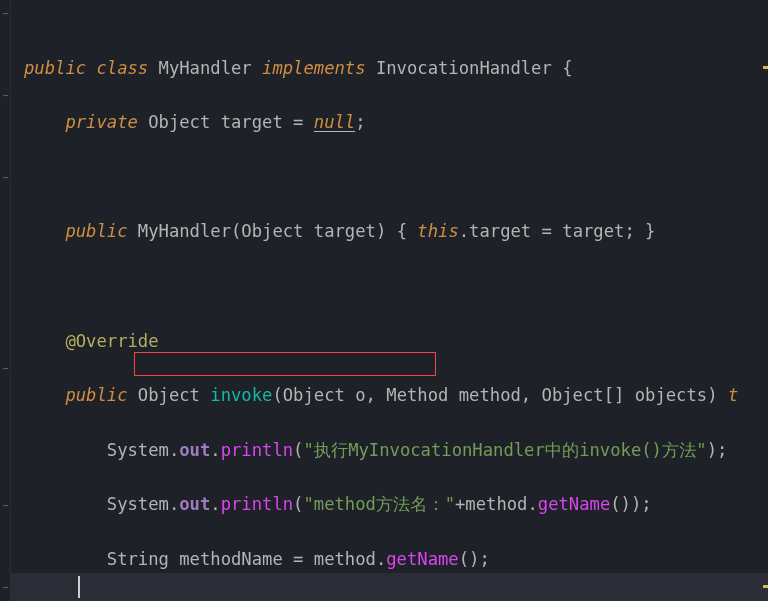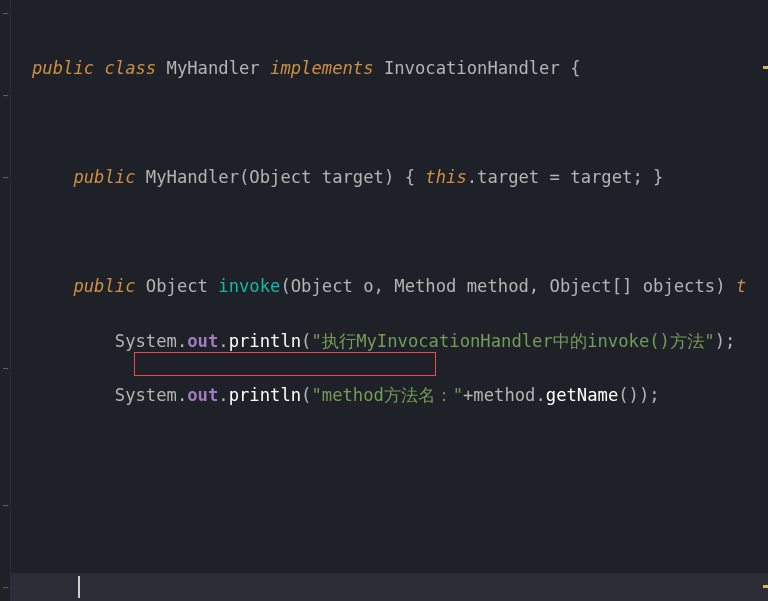--- a/index.html
+++ b/index.html
@@ -33,21 +33,21 @@
     left: 1px;
     width: 9px; height: 9px;
     color: #6d6d6d;
     font-size: 10px;
     line-height: 9px;
     text-align: center;
     user-select: none;
   }
   .code {
     position: absolute;
-    left: 28px; top: 0; right: 0; height: 100%;
+    left: 20px; top: 0; right: 0; height: 100%;
     white-space: pre;
   }
   pre.line {
     margin: 0;
     padding: 0 0 0 4px;
     height: 27.3px;
     font-family: inherit;
     font-size: inherit;
     line-height: 27.3px;
     white-space: pre;
@@ -96,21 +96,21 @@
   .kwi    { color: #cf8f42; font-style: italic; }   
   .type   { color: #b4b4b4; }   
   .idnt   { color: #b4b4b4; }   
   .mname  { color: #14b8a6; }   
   .param  { color: #b4b4b4; }
   .op     { color: #b4b4b4; }   
   .null   { color: #cf8f42; font-style: italic; }
   .str    { color: #739c59; }   
   .ann    { color: #b3ae60; }   
   .field  { color: #9f7bbf; font-weight: bold; }   
-  .fn     { color: #ffffff; }   
+  .fn     { color: #d946ef; }   
   .wavy   { text-decoration: underline wavy #6f7277 1px; text-underline-offset: 3px; }
   .uline  { text-decoration: underline #b4b4b4 1px; text-underline-offset: 3px; }
   .dot    { color: #b4b4b4; }
 
   .code, pre.line, span { user-select: text; }
 </style>
 </head>
 <body>
 
 <div class="editor">
@@ -129,26 +129,29 @@
   <div class="redbox" style="left:134px; top:352px; width:302px; height:24px;"></div>
 
   <div class="caret" style="left:78px; top:576px;"></div>
 
   <div class="rmark" style="top:66px;"></div>
   <div class="rmark" style="top:585px;"></div>
 
   <div class="code">
 
 <pre class="line"><span class="kwi">public</span> <span class="kwi">class</span> <span class="type">MyHandler</span> <span class="kwi">implements</span> <span class="type">InvocationHandler</span> <span class="op">{</span></pre>
+<pre class="line">    <span class="kwi">private</span> <span class="type">Object</span> <span class="idnt">target</span> <span class="op">=</span> <span class="null wavy uline">null</span><span class="op">;</span></pre>
 <pre class="line"> </pre>
 <pre class="line">    <span class="kwi">public</span> <span class="type">MyHandler</span><span class="op">(</span><span class="type">Object</span> <span class="param">target</span><span class="op">)</span> <span class="op">{</span> <span class="kwi">this</span><span class="dot">.</span><span class="idnt">target</span> <span class="op">=</span> <span class="idnt">target</span><span class="op">;</span> <span class="op">}</span></pre>
 <pre class="line"> </pre>
+<pre class="line">    <span class="ann">@Override</span></pre>
 <pre class="line">    <span class="kwi">public</span> <span class="type">Object</span> <span class="mname">invoke</span><span class="op">(</span><span class="type">Object</span> <span class="param">o</span><span class="op">,</span> <span class="type">Method</span> <span class="param">method</span><span class="op">,</span> <span class="type">Object</span><span class="op">[]</span> <span class="param">objects</span><span class="op">)</span> <span class="kw">t</span></pre>
 <pre class="line">        <span class="type">System</span><span class="dot">.</span><span class="field">out</span><span class="dot">.</span><span class="fn">println</span><span class="op">(</span><span class="str">"执行MyInvocationHandler中的invoke()方法"</span><span class="op">)</span><span class="op">;</span></pre>
 <pre class="line">        <span class="type">System</span><span class="dot">.</span><span class="field">out</span><span class="dot">.</span><span class="fn">println</span><span class="op">(</span><span class="str">"method方法名："</span><span class="op">+</span><span class="idnt">method</span><span class="dot">.</span><span class="fn">getName</span><span class="op">(</span><span class="op">)</span><span class="op">)</span><span class="op">;</span></pre>
+<pre class="line">        <span class="type">String</span> <span class="idnt">methodName</span> <span class="op">=</span> <span class="idnt">method</span><span class="dot">.</span><span class="fn">getName</span><span class="op">(</span><span class="op">)</span><span class="op">;</span></pre>
 <pre class="line">           </pre>
 
 
 
 
 
 
 
 
 

